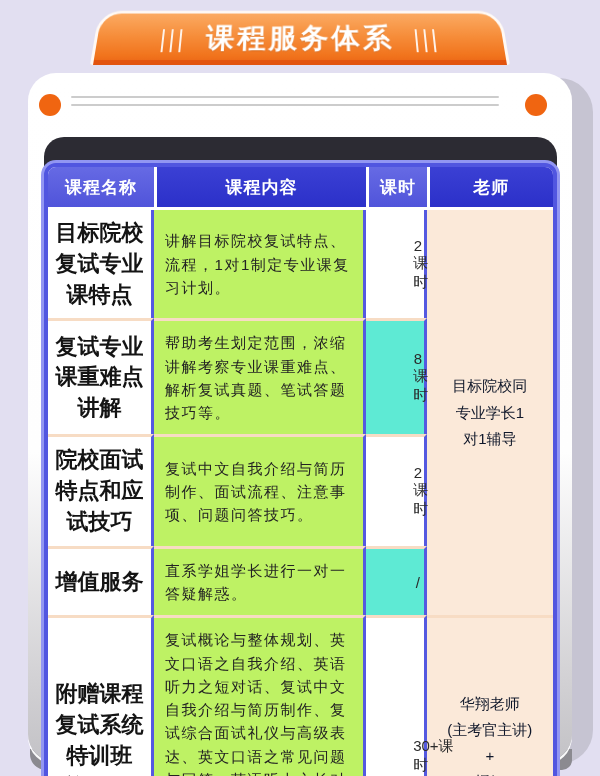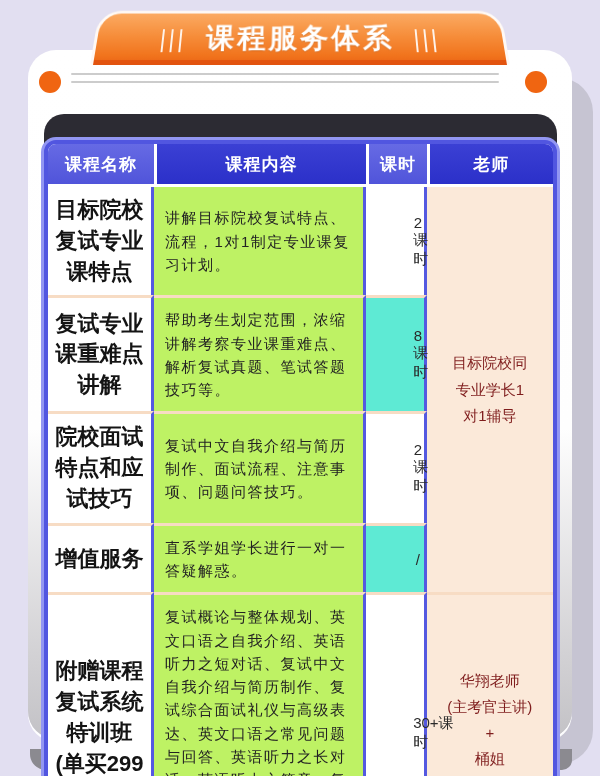--- a/index.html
+++ b/index.html
@@ -6,21 +6,21 @@
   body{
     width:600px;height:776px;position:relative;overflow:hidden;
     background:#e2dff1;
     font-family:"Liberation Sans","DejaVu Sans",sans-serif;
   }
   
   .base-shadow{position:absolute;left:50px;top:78px;width:543px;height:686px;
     background:#c6c4d2;border-radius:34px;z-index:0;}
   .footer-band{position:absolute;left:30px;top:749px;width:542px;height:21px;
     background:#8b8a90;border-radius:0 0 10px 16px;z-index:1;}
-  .card{position:absolute;left:28px;top:50px;width:544px;height:689px;
+  .card{position:absolute;left:28px;top:73px;width:544px;height:689px;
     border-radius:28px;z-index:2;
     background:linear-gradient(180deg,#ffffff 0%,#fefefe 55%,#d2d1d4 88%,#c3c2c6 100%);
     box-shadow:0 3px 0 rgba(255,255,255,.95);}
   
   .banner{position:absolute;left:90px;top:8px;width:420px;height:57px;z-index:5;
     background:linear-gradient(180deg,#fbaa62 0%,#f68d3a 45%,#f1741d 82%,#ea6314 100%);
     border:3px solid rgba(255,255,255,.95);border-bottom:none;
     border-radius:24px 24px 3px 3px;
     transform:perspective(130px) rotateX(6deg);transform-origin:50% 100%;
     display:flex;align-items:center;justify-content:center;gap:20px;
@@ -55,21 +55,21 @@
   td{vertical-align:middle;box-sizing:border-box;padding-left:47px;}
   td.name{background:#ffffff;font-weight:bold;font-size:22px;color:#141414;
     text-align:center;line-height:1.4;white-space:pre-line;padding:8px 4px;
     border-right:3px solid #5459e0;}
   td.content{background:#bef264;font-size:15px;color:#232323;line-height:1.55;
     letter-spacing:1.5px;padding:10px 11px;border-right:3px solid #5459e0;
     text-align:left;}
   td.hours{font-size:15px;color:#2a2a2a;text-align:center;
     border-right:3px solid #5459e0;}
   td.hours.alt{background:#5eead4;}
-  td.teacher{background:#fbe9d9;font-size:15px;color:#7f1d1d;text-align:center;
+  td.teacher{background:#fbe9d9;font-size:15px;color:#0f172a;text-align:center;
     line-height:1.75;white-space:pre-line;padding:8px 6px;}
   tr.sep td{border-top:3px solid #f7dcc4;}
   tr.r1 td{height:78px;}
   tr.r2 td{height:98px;}
   tr.r3 td{height:80px;}
   tr.r4 td{height:46px;}
   tr.r5 td{height:224px;}
 </style>
 </head>
 <body>

